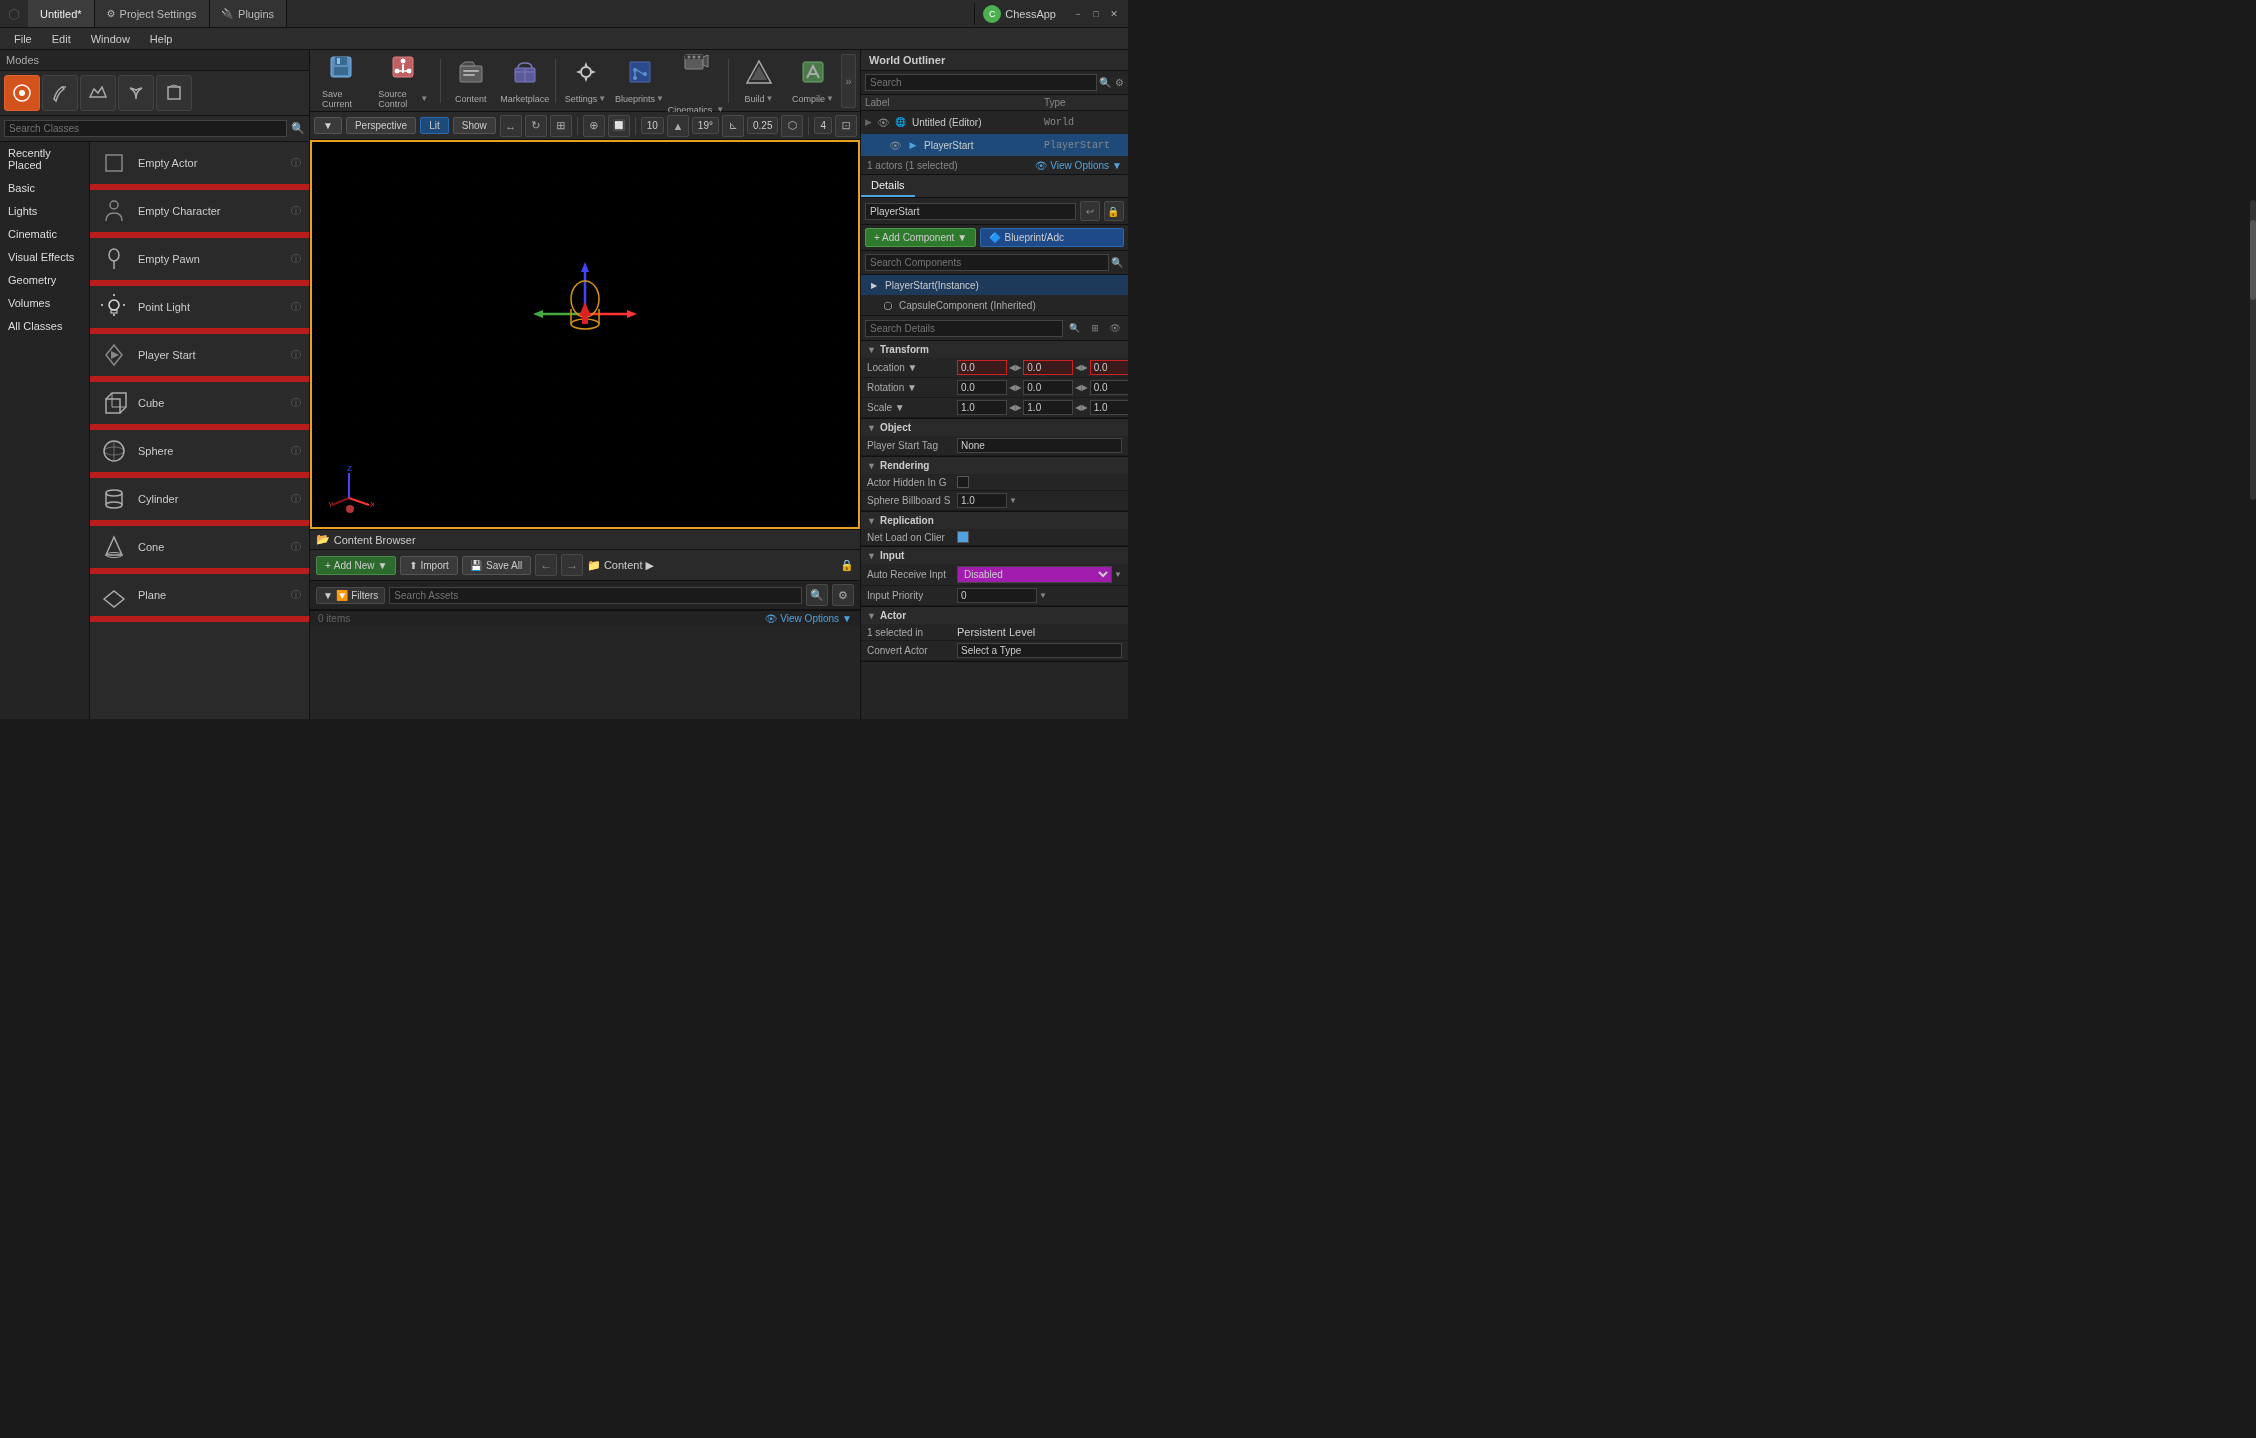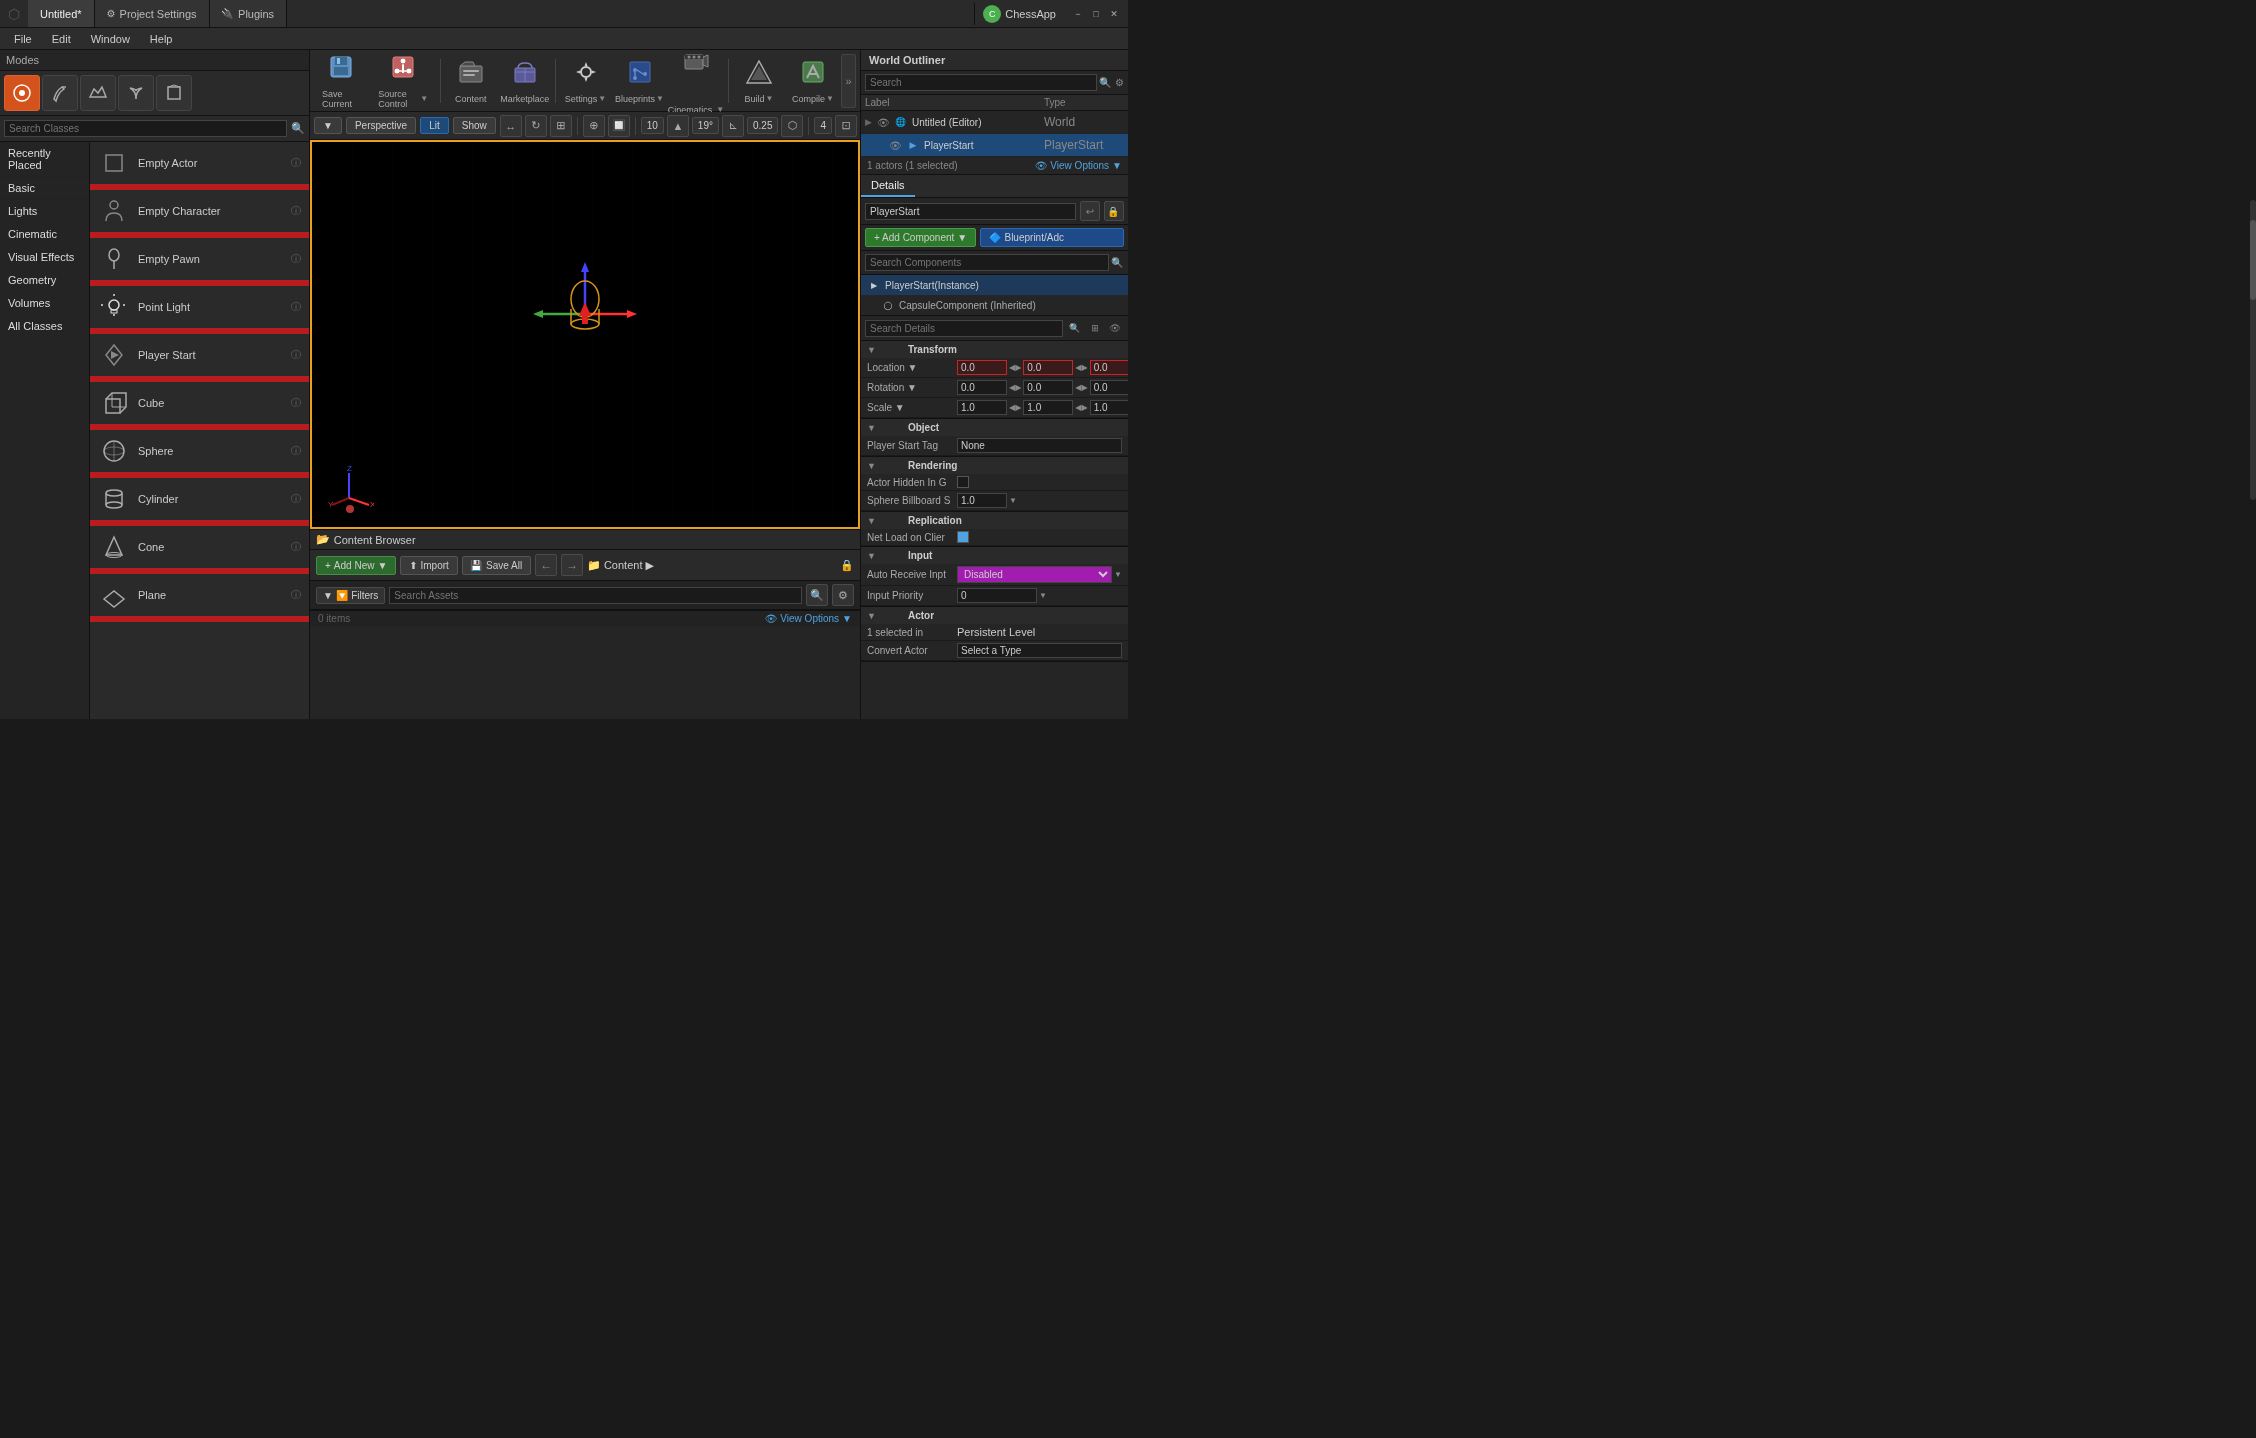--- a/index.html
+++ b/index.html
@@ -88,21 +88,21 @@
     .outliner-search input { flex: 1; background: #1a1a1a; border: 1px solid #444; color: #ccc; padding: 2px 4px; font-size: 10px; outline: none; }
     .outliner-search .search-icon { color: #888; font-size: 10px; }
     .outliner-cols { display: flex; padding: 2px 4px; background: #2a2a2a; border-bottom: 1px solid #111; font-size: 10px; color: #888; }
     .outliner-col-label { flex: 1; }
     .outliner-col-type { width: 80px; text-align: left; }
     .outliner-item { display: flex; align-items: center; padding: 3px 4px; border-bottom: 1px solid #222; cursor: pointer; }
     .outliner-item.selected { background: #1e4a7a; }
     .item-icon { width: 16px; height: 16px; margin-right: 3px; display: flex; align-items: center; justify-content: center; font-size: 9px; color: #4ea3e0; }
     .item-eye { width: 16px; display: flex; align-items: center; color: #888; font-size: 10px; }
     .item-label { flex: 1; font-size: 10px; color: #ccc; }
-    .item-type { width: 80px; font-size: 12px; color: #888; }
+    .item-type { width: 80px; font-size: 10px; color: #888; font-family: Liberation Mono, monospace; }
     .item-expand { width: 12px; display: flex; align-items: center; color: #666; font-size: 9px; }
     .item-indent { width: 12px; }
     .actors-count { padding: 3px 6px; font-size: 10px; color: #888; border-bottom: 1px solid #111; display: flex; align-items: center; justify-content: space-between; }
     .view-options { display: flex; align-items: center; gap: 3px; color: #4ea3e0; cursor: pointer; font-size: 10px; }
 
     
     .details-tabs { display: flex; background: #2a2a2a; border-bottom: 1px solid #111; }
     .details-tab { padding: 4px 10px; font-size: 11px; cursor: pointer; color: #aaa; border-bottom: 2px solid transparent; }
     .details-tab.active { color: #eee; border-bottom-color: #4ea3e0; }
     .details-name-bar { display: flex; align-items: center; padding: 3px 4px; border-bottom: 1px solid #111; gap: 4px; }
@@ -122,21 +122,21 @@
     .comp-sub-item .comp-item-label { color: #aaa; }
     .search-details { display: flex; align-items: center; padding: 3px 4px; border-bottom: 1px solid #111; gap: 3px; }
     .search-details input { flex: 1; background: #1a1a1a; border: 1px solid #444; color: #ccc; padding: 2px 4px; font-size: 10px; outline: none; }
     .search-details .sd-icons { display: flex; gap: 2px; }
     .sd-icon-btn { width: 18px; height: 18px; display: flex; align-items: center; justify-content: center; cursor: pointer; color: #888; font-size: 9px; }
 
     
     .prop-section { border-bottom: 1px solid #111; }
     .prop-section-header { display: flex; align-items: center; padding: 3px 6px; background: #2a2a2a; cursor: pointer; gap: 4px; }
     .prop-section-arrow { color: #888; font-size: 9px; }
-    .prop-section-label { font-size: 10px; color: #ccc; font-weight: bold; margin-left: 28px; }
+    .prop-section-label { font-size: 10px; color: #ccc; font-weight: bold; }
     .prop-row { display: flex; align-items: center; padding: 2px 6px; border-bottom: 1px solid #1a1a1a; }
     .prop-label { width: 90px; font-size: 10px; color: #aaa; flex-shrink: 0; }
     .prop-value { flex: 1; display: flex; align-items: center; gap: 2px; }
     .prop-input { background: #1a1a1a; border: 1px solid #444; color: #ccc; padding: 1px 3px; font-size: 10px; outline: none; width: 50px; }
     .prop-input.highlighted { border-color: #cc2222; background: #3a1a1a; }
     .prop-arrow { color: #888; font-size: 8px; cursor: pointer; }
     .prop-checkbox { width: 12px; height: 12px; background: #1a1a1a; border: 1px solid #555; cursor: pointer; }
     .prop-checkbox.checked { background: #4ea3e0; }
     .prop-select { background: #a21caf; border: 1px solid #444; color: #ccc; font-size: 10px; padding: 1px 2px; outline: none; }
     .prop-text-input { background: #1a1a1a; border: 1px solid #444; color: #ccc; padding: 1px 3px; font-size: 10px; outline: none; flex: 1; }

